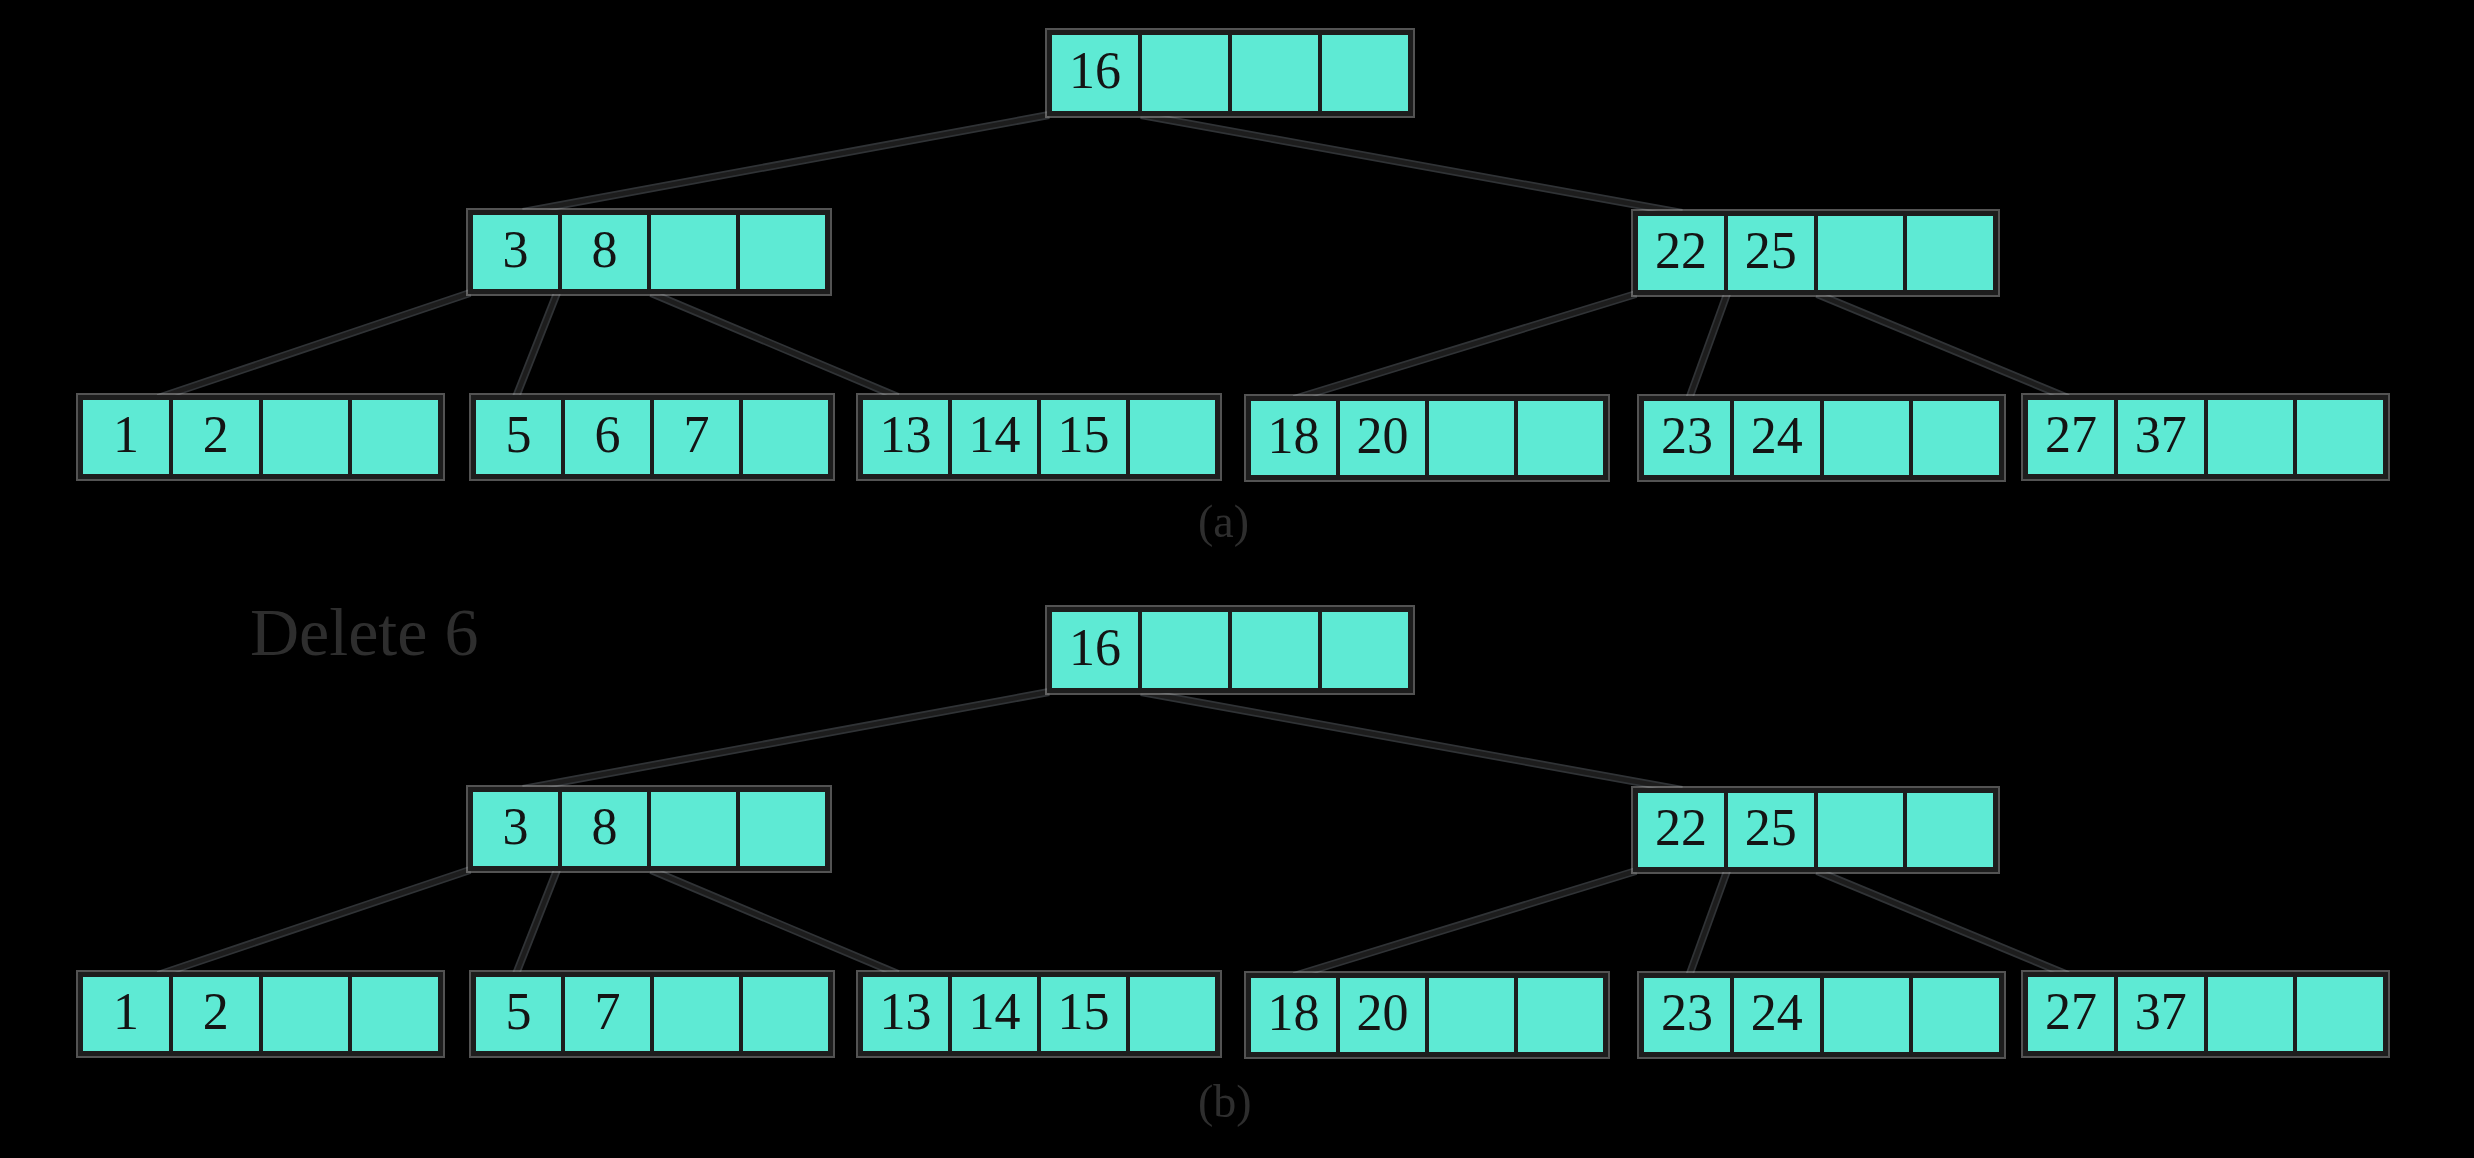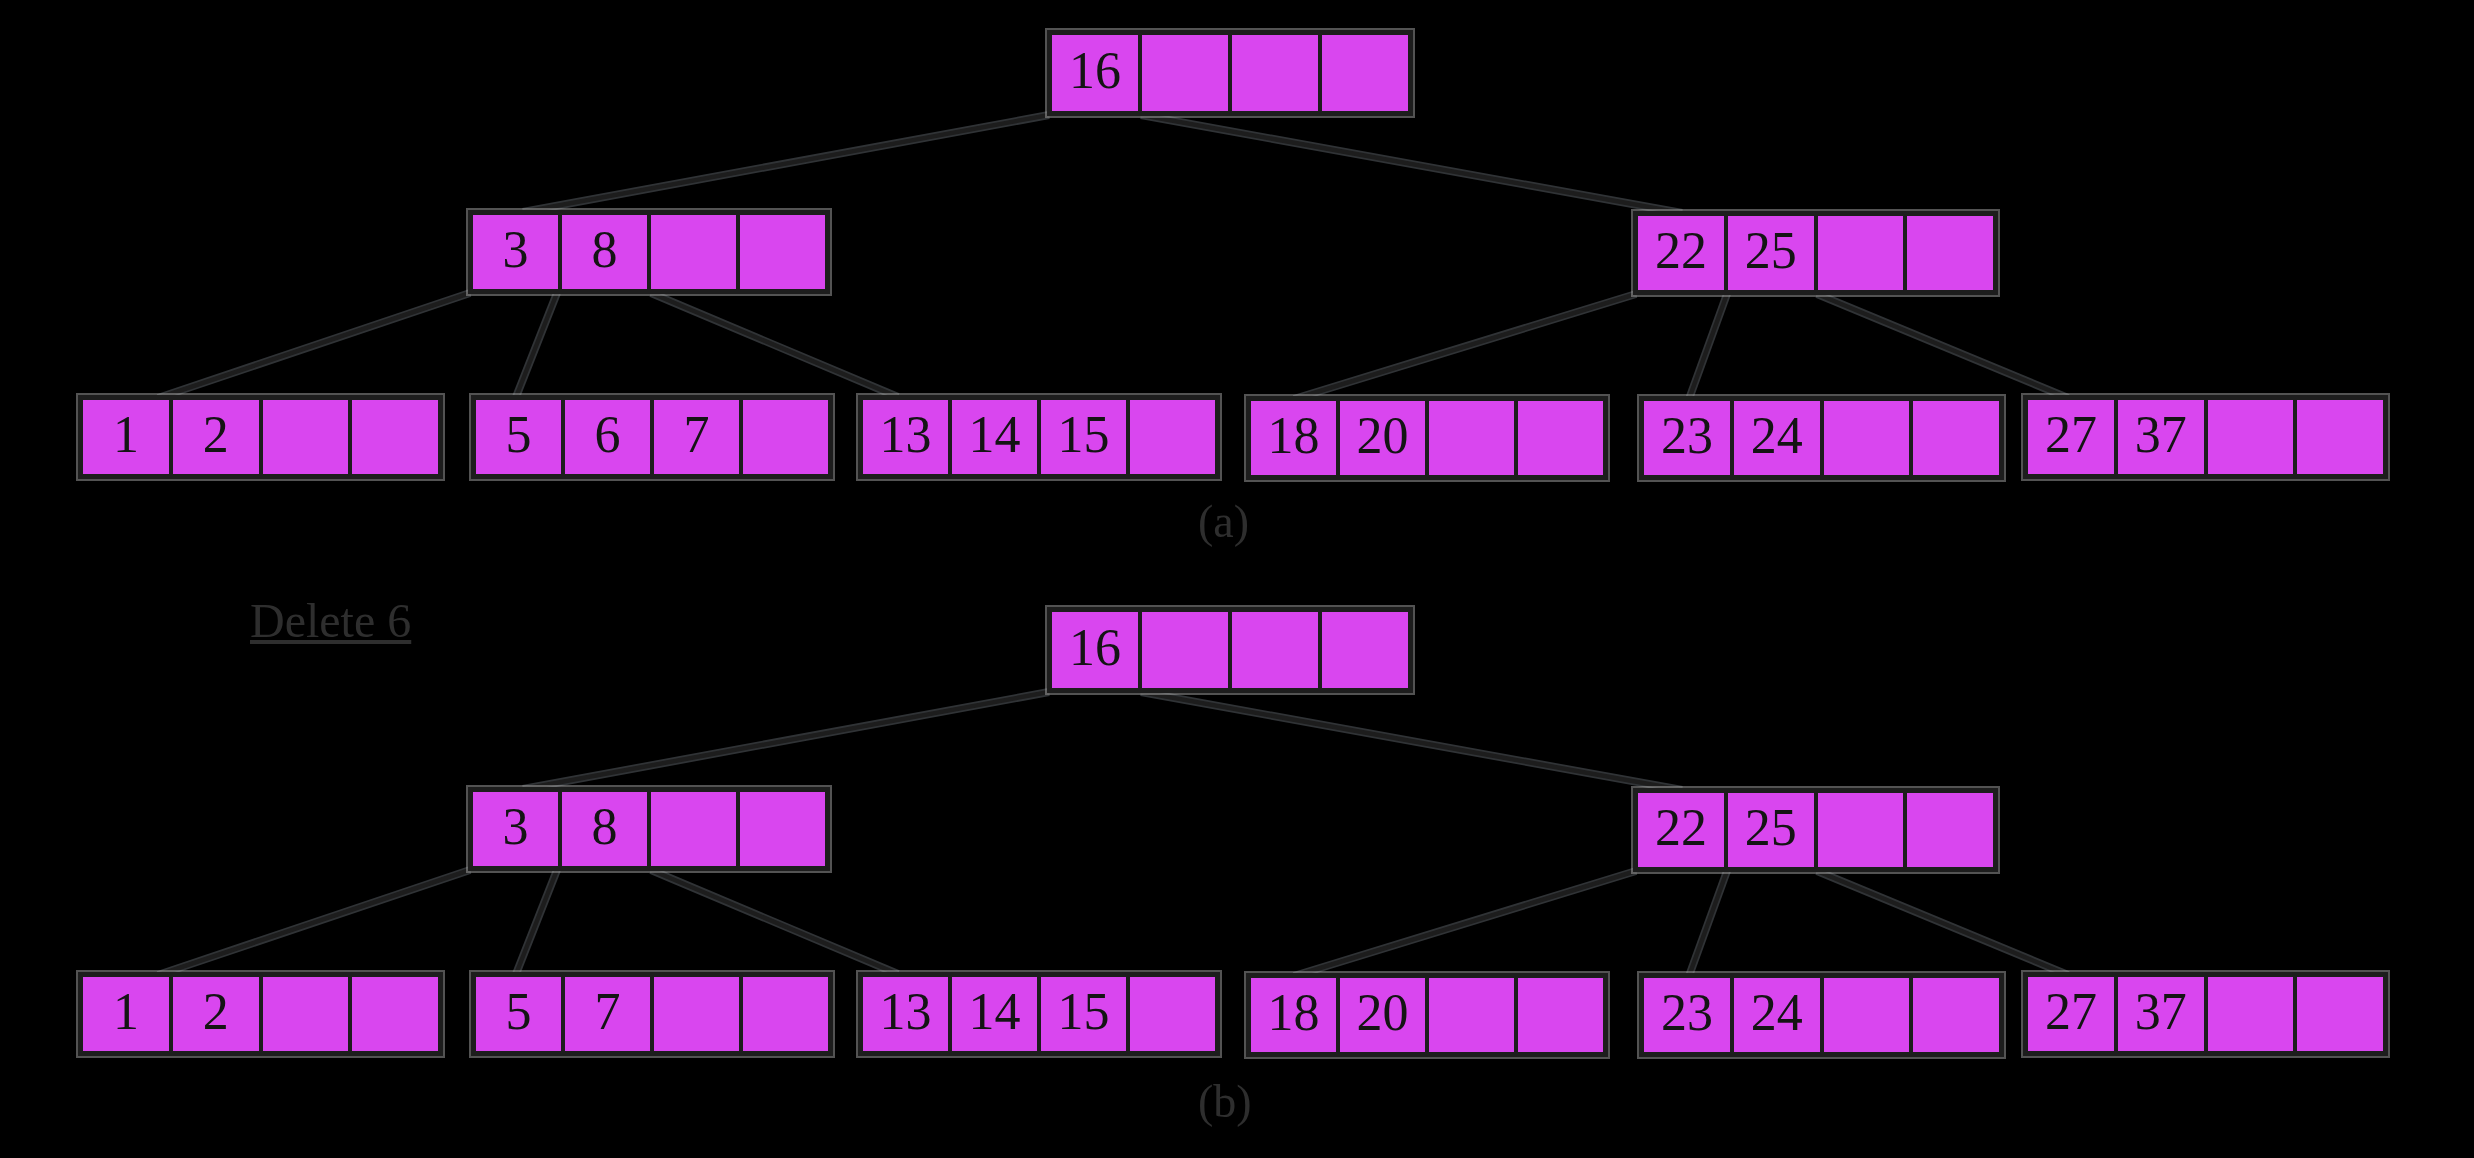--- a/index.html
+++ b/index.html
@@ -25,21 +25,21 @@
   #node-layer {
     position: absolute;
     left: 0; top: 0;
     width: 2474px;
     height: 1158px;
   }
   .bnode {
     position: absolute;
     box-sizing: border-box;
     display: flex;
-    background: #d946ef;
+    background: #5eead4;
     border: 5px solid #1d1d1d;
     box-shadow: 0 0 0 2px rgba(185,185,185,0.45);
   }
   .bcell {
     flex: 1 1 0;
     display: flex;
     align-items: center;
     justify-content: center;
     border-right: 4px solid #1d1d1d;
     font-size: 52px;
@@ -52,22 +52,21 @@
   }
   .fig-label {
     position: absolute;
     color: #2e2e2e;
     white-space: nowrap;
     line-height: 1.15;
   }
   #annotation-delete {
     left: 250px;
     top: 593px;
-    font-size: 48px;
-    text-decoration: underline;
+    font-size: 68px;
   }
   #caption-a {
     left: 1198px;
     top: 496px;
     font-size: 46px;
   }
   #caption-b {
     left: 1198px;
     top: 1076px;
     font-size: 46px;

